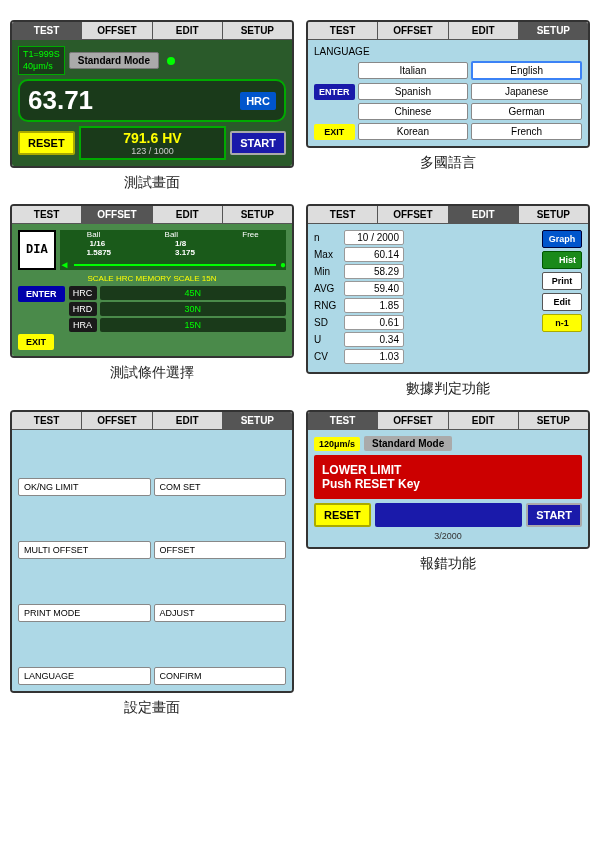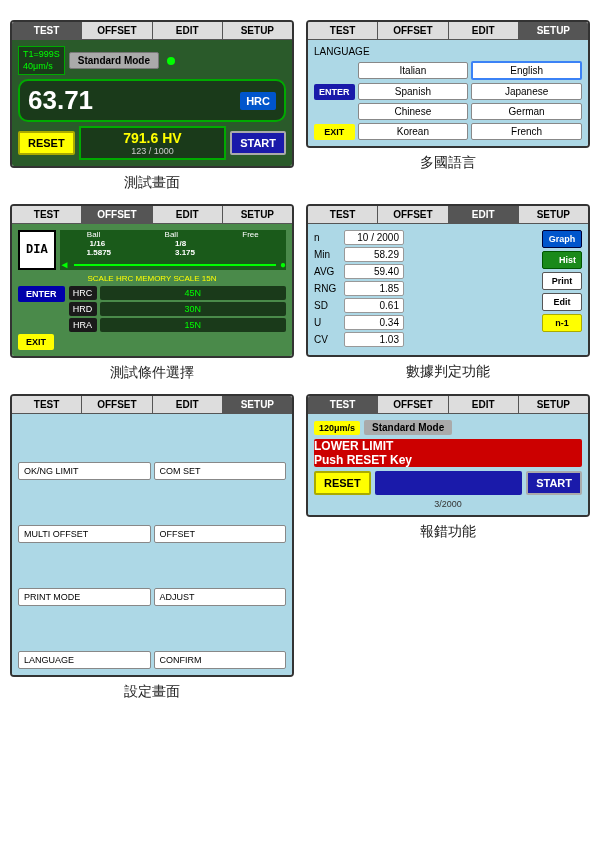--- a/index.html
+++ b/index.html
@@ -407,20 +407,21 @@
       font-size: 10px;
       font-weight: bold;
       padding: 2px 8px;
       border-radius: 2px;
     }
     .p6-error-box {
       background: #cc0000;
       color: #fff;
       font-size: 12px;
       font-weight: bold;
+      padding: 8px;
       border-radius: 2px;
     }
     .p6-bottom-row {
       display: flex;
       align-items: center;
       gap: 4px;
     }
     .p6-reset-btn {
       background: #ff0;
       color: #000;
@@ -593,20 +594,24 @@
         <div class="nav-btn">TEST</div>
         <div class="nav-btn">OFFSET</div>
         <div class="nav-btn active">EDIT</div>
         <div class="nav-btn">SETUP</div>
       </div>
       <div class="p4-body">
         <div class="p4-table" id="data-table">
             <div class="p4-row">
               <div class="p4-key">n</div>
               <div class="p4-val">10 / 2000</div>
+            </div>
+            <div class="p4-row">
+              <div class="p4-key">Max</div>
+              <div class="p4-val">60.14</div>
             </div>
             <div class="p4-row">
               <div class="p4-key">Min</div>
               <div class="p4-val">58.29</div>
             </div>
             <div class="p4-row">
               <div class="p4-key">AVG</div>
               <div class="p4-val">59.40</div>
             </div>
             <div class="p4-row">

